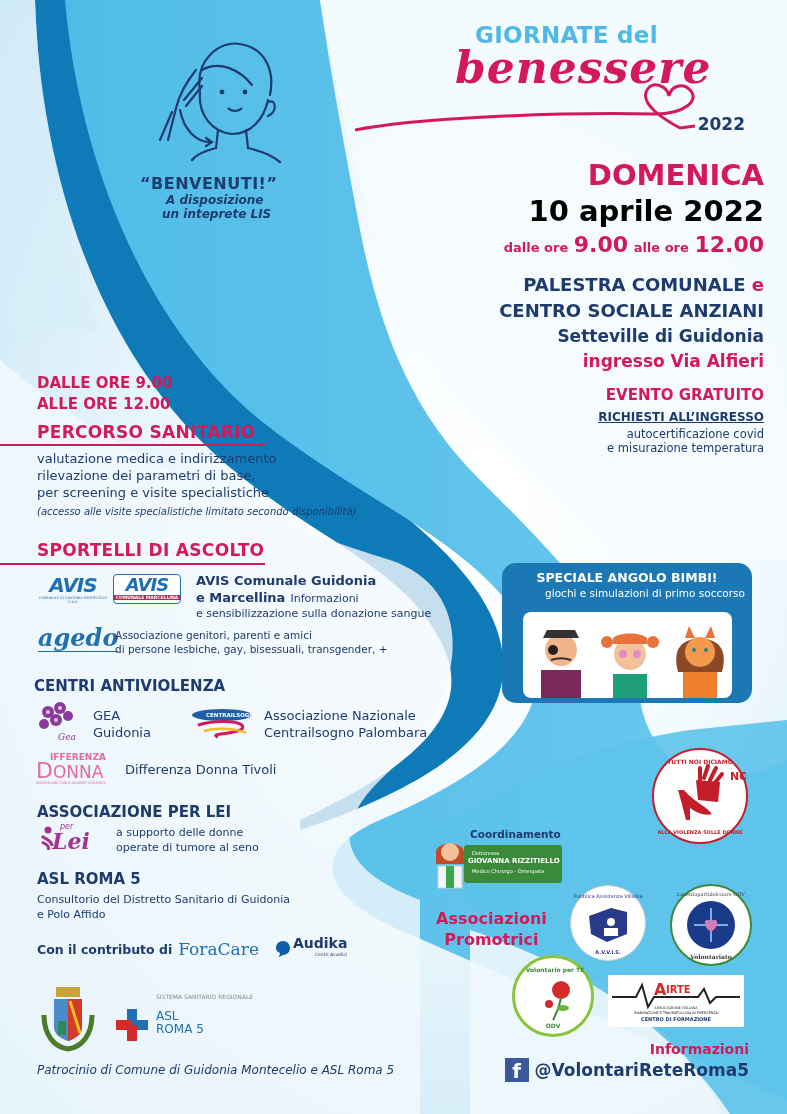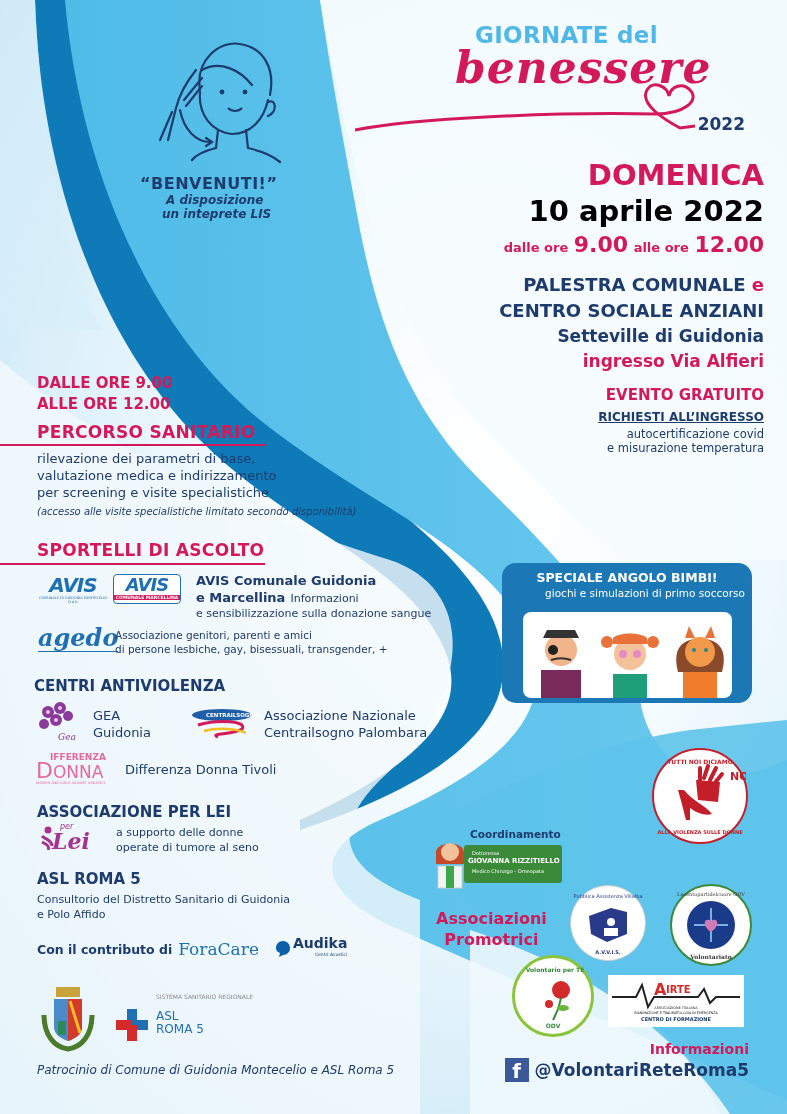--- a/index.html
+++ b/index.html
@@ -129,22 +129,22 @@
 </div>
 
 <div class="abs" style="left:37px;top:373px;">
   <div style="font-weight:bold;font-size:15px;color:#d4195a;line-height:21px;">DALLE ORE 9.00</div>
   <div style="font-weight:bold;font-size:15px;color:#d4195a;line-height:21px;">ALLE ORE 12.00</div>
 </div>
 
 <div class="abs sec-title" style="left:37px;top:422px;">PERCORSO SANITARIO</div>
 <div class="hdr-line" style="top:444px;width:265px;"></div>
 <div class="abs body-txt" style="left:37px;top:450px;font-size:13px;line-height:17px;">
+  <div>valutazione medica e indirizzamento</div>
   <div>rilevazione dei parametri di base,</div>
-  <div>valutazione medica e indirizzamento</div>
   <div>per screening  e visite specialistiche</div>
   <div style="font-style:italic;font-size:10px;margin-top:2px;">(accesso alle visite specialistiche limitato secondo disponibilità)</div>
 </div>
 
 <div class="abs sec-title" style="left:37px;top:540px;">SPORTELLI DI ASCOLTO</div>
 <div class="hdr-line" style="top:563px;width:265px;"></div>
 
 <div class="abs" style="left:37px;top:574px;display:flex;gap:4px;">
   <div style="width:72px;text-align:center;">
     <div style="font-weight:bold;font-style:italic;font-size:20px;color:#1f6fb3;line-height:22px;letter-spacing:-1px;">AVIS</div>

